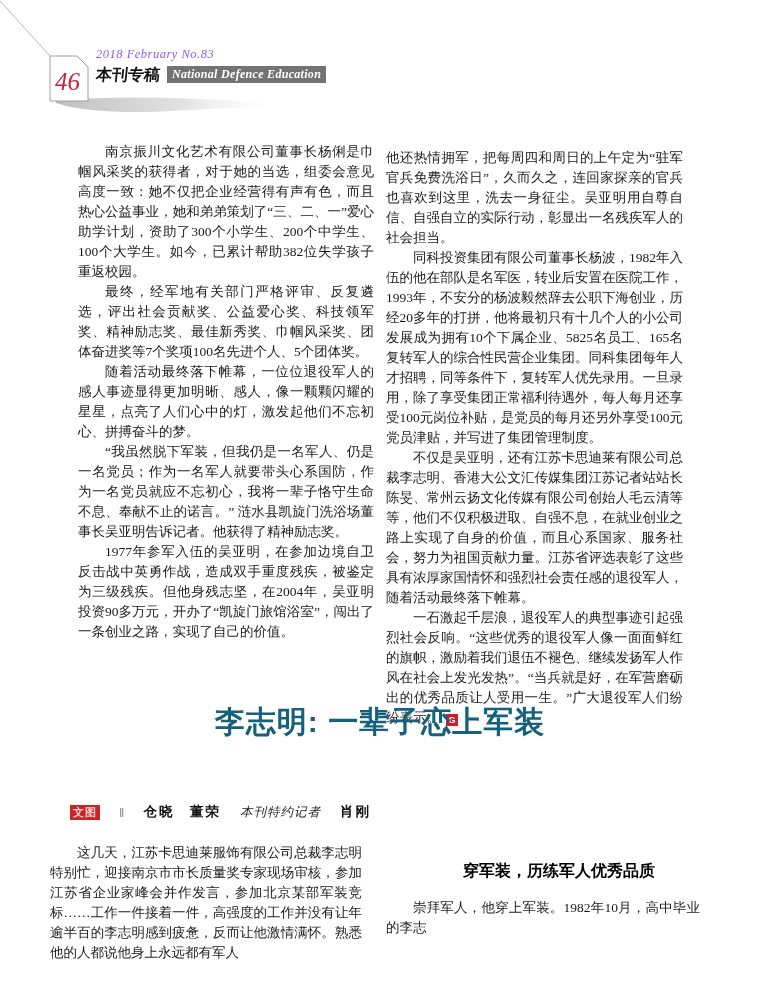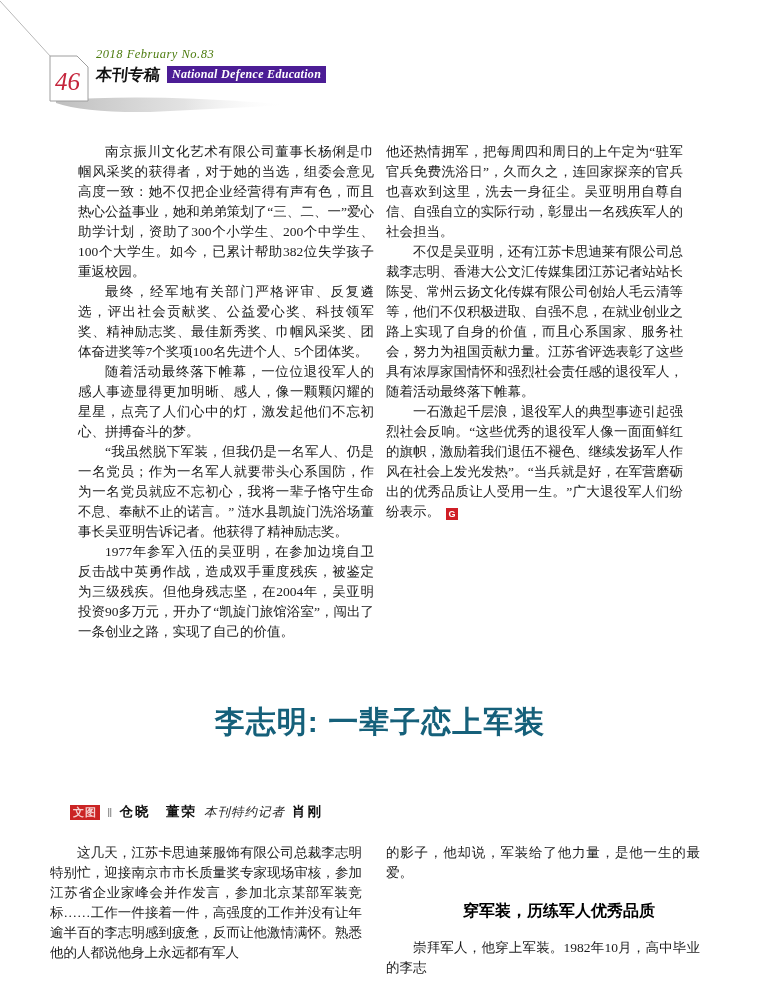--- a/index.html
+++ b/index.html
@@ -2,38 +2,38 @@
 <html><head>
 <meta charset="utf-8">
 <style>
   html,body{margin:0;padding:0;background:#ffffff;}
   .page{position:relative;width:760px;height:1007px;background:#ffffff;overflow:hidden;
         font-family:"Liberation Serif",serif;color:#1a1a1a;}
   .hdr-svg{position:absolute;left:0;top:0;width:760px;height:140px;}
   .pagenum{position:absolute;left:55px;top:68px;width:30px;
            font:italic 25px/28px "Liberation Serif",serif;color:#c5243b;}
   .issue{position:absolute;left:96px;top:47px;
-         font:italic 12.5px/15px "Liberation Serif",serif;color:#4d7c0f;letter-spacing:.5px;}
+         font:italic 12.5px/15px "Liberation Serif",serif;color:#8b5cf6;letter-spacing:.5px;}
   .colrow{position:absolute;left:96px;top:65px;display:flex;align-items:center;gap:7px;}
   .col-cn{font:bold 16px/19px "Liberation Sans",sans-serif;color:#111;transform:skewX(-6deg);}
-  .col-en{background:#4c1d95;color:#fff;font:bold italic 12px/14px "Liberation Serif",serif;
+  .col-en{background:#737373;color:#fff;font:bold italic 12px/14px "Liberation Serif",serif;
           padding:1px 5px 2px 5px;letter-spacing:.3px;}
   .col{position:absolute;width:296px;font-size:13.5px;line-height:20px;text-align:justify;}
   .col p{margin:0;text-indent:2em;}
   .col p.noindent{text-indent:0;}
   .sec-head{font:bold 16px/20px "Liberation Sans",sans-serif;text-align:center;
             text-indent:0;margin:16px 0 16px 0;color:#000;}
   .col-a-left{left:78px;top:142px;}
-  .col-a-right{left:386px;top:142px;width:297px;}
+  .col-a-right{left:386px;top:148px;width:297px;}
   .endmark{display:inline-block;width:12px;height:12px;background:#cf1e26;color:#fff;
            font:bold 9px/12px "Liberation Sans",sans-serif;text-align:center;
            margin-left:6px;vertical-align:-1px;text-indent:0;}
   .a2-title{position:absolute;left:0;top:701px;width:760px;text-align:center;
             font:bold 30px/42px "Liberation Sans",sans-serif;color:#15607a;letter-spacing:1px;}
-  .byline{position:absolute;left:70px;top:804px;display:flex;align-items:center;gap:7px;
+  .byline{position:absolute;left:70px;top:804px;display:flex;align-items:center;gap:19px;
           font-family:"Liberation Sans",sans-serif;}
   .by-badge{background:#cb2424;color:#f6cfcf;font:bold 11px/13px "Liberation Sans",sans-serif;
             padding:1px 3px;letter-spacing:1px;}
   .by-sep{color:#888;font-size:13px;}
   .by-name{font:bold 13.5px/16px "Liberation Sans",sans-serif;color:#111;letter-spacing:2px;}
   .by-role{font:italic 12.5px/15px "Liberation Serif",serif;color:#222;letter-spacing:1px;}
   .col-b-left{left:50px;top:843px;width:312px;}
   .col-b-right{left:386px;top:843px;width:314px;}
   .col-b-right .sec-head{margin:18px 0 17px 0;}
 </style>
@@ -64,37 +64,37 @@
   <div class="col col-a-left">
     <p>南京振川文化艺术有限公司董事长杨俐是巾帼风采奖的获得者，对于她的当选，组委会意见高度一致：她不仅把企业经营得有声有色，而且热心公益事业，她和弟弟策划了“三、二、一”爱心助学计划，资助了300个小学生、200个中学生、100个大学生。如今，已累计帮助382位失学孩子重返校园。</p>
     <p>最终，经军地有关部门严格评审、反复遴选，评出社会贡献奖、公益爱心奖、科技领军奖、精神励志奖、最佳新秀奖、巾帼风采奖、团体奋进奖等7个奖项100名先进个人、5个团体奖。</p>
     <p>随着活动最终落下帷幕，一位位退役军人的感人事迹显得更加明晰、感人，像一颗颗闪耀的星星，点亮了人们心中的灯，激发起他们不忘初心、拼搏奋斗的梦。</p>
     <p>“我虽然脱下军装，但我仍是一名军人、仍是一名党员；作为一名军人就要带头心系国防，作为一名党员就应不忘初心，我将一辈子恪守生命不息、奉献不止的诺言。” 涟水县凯旋门洗浴场董事长吴亚明告诉记者。他获得了精神励志奖。</p>
     <p>1977年参军入伍的吴亚明，在参加边境自卫反击战中英勇作战，造成双手重度残疾，被鉴定为三级残疾。但他身残志坚，在2004年，吴亚明投资90多万元，开办了“凯旋门旅馆浴室”，闯出了一条创业之路，实现了自己的价值。</p>
   </div>
 
   <div class="col col-a-right">
     <p class="noindent">他还热情拥军，把每周四和周日的上午定为“驻军官兵免费洗浴日”，久而久之，连回家探亲的官兵也喜欢到这里，洗去一身征尘。吴亚明用自尊自信、自强自立的实际行动，彰显出一名残疾军人的社会担当。</p>
+    <p>同科投资集团有限公司董事长杨波，1982年入伍的他在部队是名军医，转业后安置在医院工作，1993年，不安分的杨波毅然辞去公职下海创业，历经20多年的打拼，他将最初只有十几个人的小公司发展成为拥有10个下属企业、5825名员工、165名复转军人的综合性民营企业集团。同科集团每年人才招聘，同等条件下，复转军人优先录用。一旦录用，除了享受集团正常福利待遇外，每人每月还享受100元岗位补贴，是党员的每月还另外享受100元党员津贴，并写进了集团管理制度。</p>
     <p>不仅是吴亚明，还有江苏卡思迪莱有限公司总裁李志明、香港大公文汇传媒集团江苏记者站站长陈旻、常州云扬文化传媒有限公司创始人毛云清等等，他们不仅积极进取、自强不息，在就业创业之路上实现了自身的价值，而且心系国家、服务社会，努力为祖国贡献力量。江苏省评选表彰了这些具有浓厚家国情怀和强烈社会责任感的退役军人，随着活动最终落下帷幕。</p>
     <p><span>一石激起千层浪，退役军人的典型事迹引起强烈社会反响。“这些优秀的退役军人像一面面鲜红的旗帜，激励着我们退伍不褪色、继续发扬军人作风在社会上发光发热”。“当兵就是好，在军营磨砺出的优秀品质让人受用一生。”广大退役军人们纷纷表示。</span><span class="endmark">G</span></p>
   </div>
 
   <div class="a2-title">李志明: 一辈子恋上军装</div>
 
   <div class="byline">
     <span class="by-badge">文图</span>
     <span class="by-sep">‖</span>
     <span class="by-name">仓晓　董荣</span>
     <span class="by-role">本刊特约记者</span>
     <span class="by-name">肖刚</span>
   </div>
 
   <div class="col col-b-left">
     <p>这几天，江苏卡思迪莱服饰有限公司总裁李志明特别忙，迎接南京市市长质量奖专家现场审核，参加江苏省企业家峰会并作发言，参加北京某部军装竞标……工作一件接着一件，高强度的工作并没有让年逾半百的李志明感到疲惫，反而让他激情满怀。熟悉他的人都说他身上永远都有军人</p>
   </div>
 
   <div class="col col-b-right">
-    <p class="noindent">的影子，他却说，军装给了他力量，是他一生的最爱。</p>
     <p class="sec-head">穿军装，历练军人优秀品质</p>
     <p>崇拜军人，他穿上军装。1982年10月，高中毕业的李志</p>
   </div>
 
 </div>
 
 </body></html>

